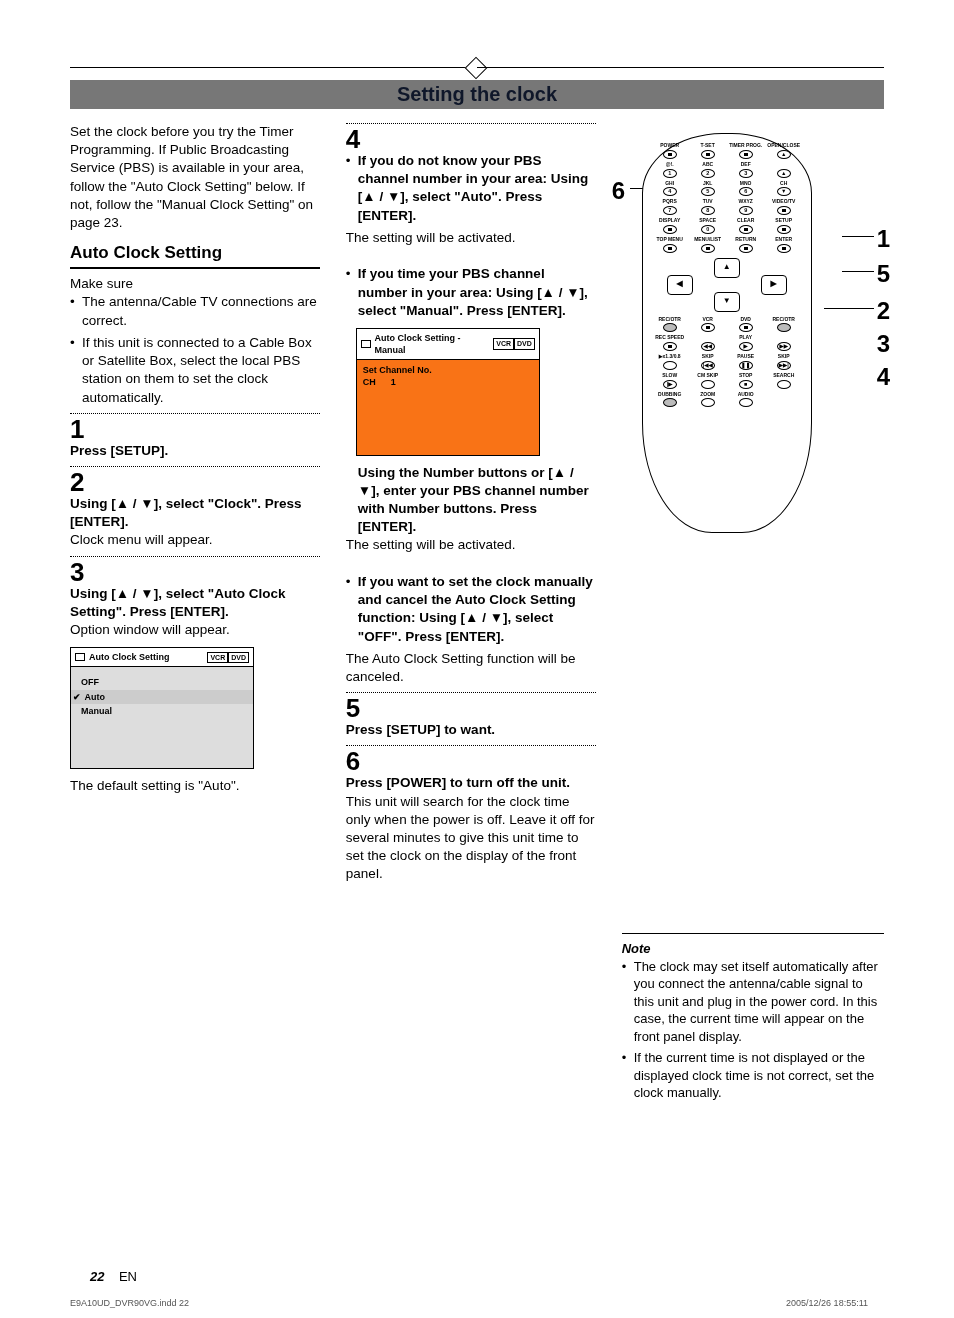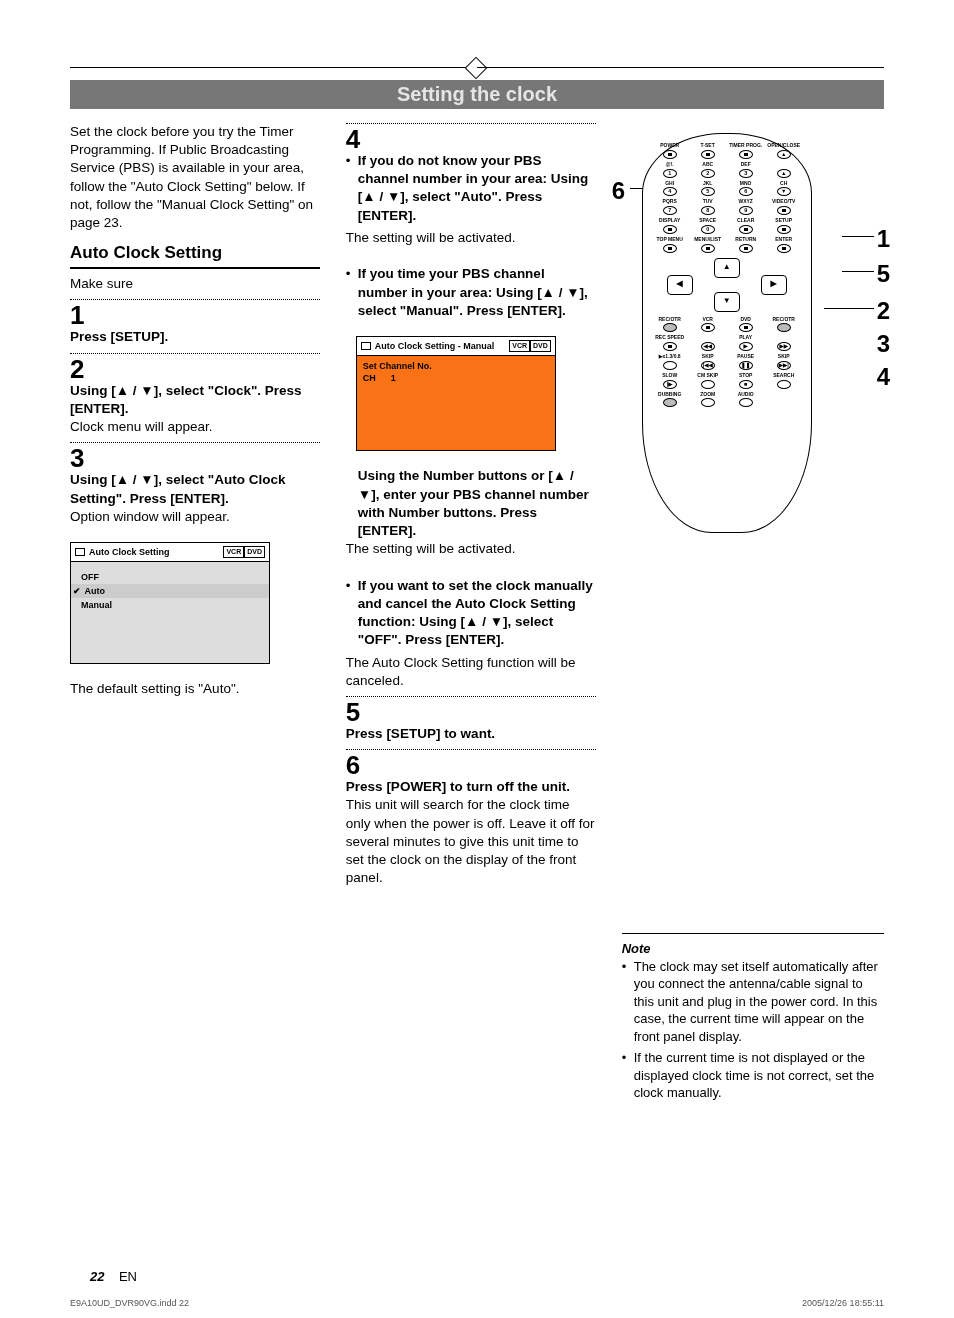--- a/index.html
+++ b/index.html
@@ -47,21 +47,21 @@
   .title-banner .deco.right::after { left:-7px; display:none;}
   .title-banner .deco.right::before { display:block;}
   .title-banner h1 {
     font-size: 26px;
     font-weight: bold;
     padding: 0 14px;
   }
 
   .sub-banner {
     background: #777;
-    color: #e5e5e5;
+    color: #0f172a;
     text-align: center;
     font-size: 20px;
     font-weight: bold;
     padding: 3px 0;
     margin-bottom: 14px;
   }
 
   .columns {
     display: flex;
     gap: 26px;
@@ -91,22 +91,22 @@
     line-height: 1;
     margin-top: 2px;
   }
   .bold { font-weight: bold; }
   ul.bullets { list-style: none; padding-left: 0; }
   ul.bullets li { position: relative; padding-left: 12px; margin-bottom:4px;}
   ul.bullets li::before { content:'•'; position:absolute; left:0; }
 
   .osd-box {
     border: 1px solid #000;
-    width: 200px;
-    margin: 16px 0;
+    width: 184px;
+    margin: 8px 0;
     font-size: 9px;
     font-weight: bold;
   }
   .osd-title {
     border-bottom: 1px solid #000;
     padding: 3px 4px;
     display:flex;
     align-items:center;
     gap:4px;
   }
@@ -186,21 +186,21 @@
     position:absolute;
     bottom: 34px;
     left: 90px;
     font-size: 13px;
   }
   .footer .pn { font-weight: bold; font-style: italic; }
   .print-footer {
     position:absolute;
     bottom: 10px;
     left: 70px;
-    right: 70px;
+    right: 86px;
     display:flex;
     justify-content:space-between;
     font-size: 9px;
     color:#555;
   }
   .osd-icon {
     display:inline-block;
     width:10px;height:8px;
     border:1px solid #000;
     position:relative;
@@ -217,20 +217,24 @@
   </div>
   <div class="sub-banner">Setting the clock</div>
 
   <div class="columns">
 
     <div class="col">
       <p>Set the clock before you try the Timer Programming. If Public Broadcasting Service (PBS) is available in your area, follow the "Auto Clock Setting" below. If not, follow the "Manual Clock Setting" on page 23.</p>
 
       <h2 class="section">Auto Clock Setting</h2>
       <p>Make sure</p>
+      <ul class="bullets">
+        <li>The antenna/Cable TV connections are correct.</li>
+        <li>If this unit is connected to a Cable Box or Satellite Box, select the local PBS station on them to set the clock automatically.</li>
+      </ul>
 
       <hr class="dotted-sep">
       <div class="step-num">1</div>
       <p class="bold">Press [SETUP].</p>
 
       <hr class="dotted-sep">
       <div class="step-num">2</div>
       <p class="bold">Using [▲ / ▼], select "Clock". Press [ENTER].</p>
       <p>Clock menu will appear.</p>
 

